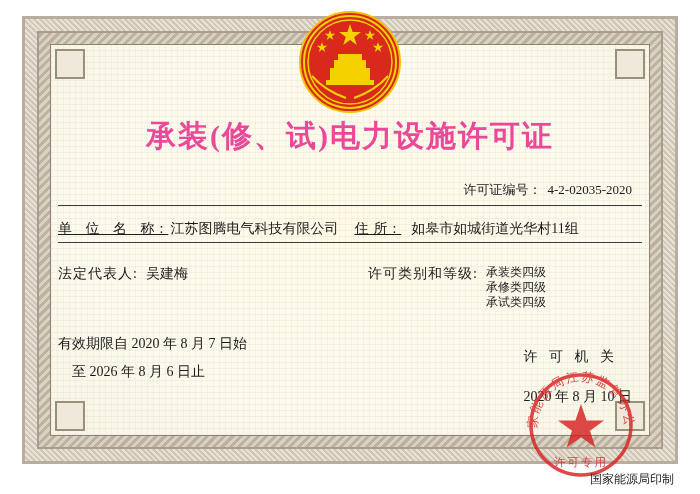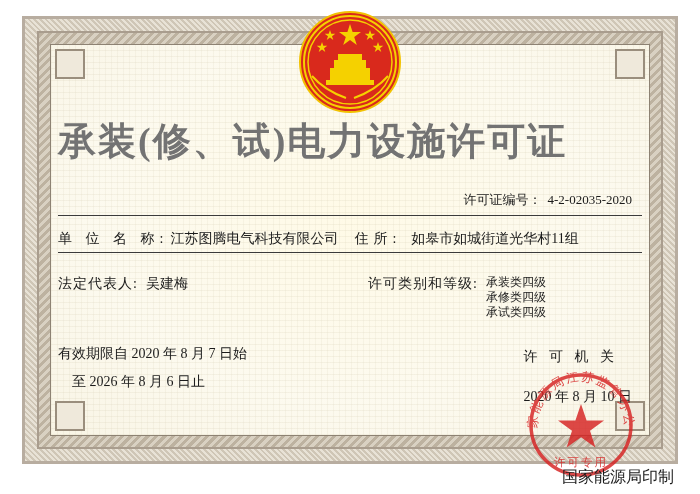--- a/index.html
+++ b/index.html
@@ -91,24 +91,25 @@
   
   .content {
     position: absolute;
     left: 58px;
     top: 96px;
     width: 584px;
     height: 340px;
     z-index: 4;
   }
   .title {
-    font-size: 38px;
+    text-align: center;
+    font-size: 30px;
     font-weight: bold;
     letter-spacing: 2px;
-    color: #737373;
+    color: #ec4899;
     margin-top: 20px;
     font-family: "Liberation Serif", "DejaVu Serif", serif;
   }
   .cert-no {
     text-align: right;
     font-size: 13px;
     color: #1b1b1b;
     margin-top: 24px;
     padding-right: 10px;
   }
@@ -131,21 +132,21 @@
   }
   .label {
     white-space: nowrap;
     letter-spacing: 2px;
   }
   .value {
     white-space: nowrap;
     margin-left: 4px;
     text-align: center;
   }
-  .row-unit .label { letter-spacing: 5px; }
+  .row-unit .label { letter-spacing: 5px; text-decoration: underline; }
   .unit-value { margin-left: 2px; }
   .addr-label { margin-left: 16px; letter-spacing: 1px; }
   .addr-value { margin-left: 10px; }
 
   .row-legal { margin-top: 22px; }
   .legal-label { letter-spacing: 1px; }
   .legal-value { margin-left: 8px; }
 
   .cat-block {
     position: absolute;
@@ -190,21 +191,21 @@
     width: 122px;
     height: 122px;
     z-index: 7;
     opacity: 0.82;
   }
 
   .footer-note {
     position: absolute;
     right: 26px;
     bottom: 6px;
-    font-size: 16px;
+    font-size: 12px;
     color: #1b1b1b;
     z-index: 8;
   }
 </style>
 </head>
 <body>
 
 <div id="certificate">
 
   <div class="frame-outer">

